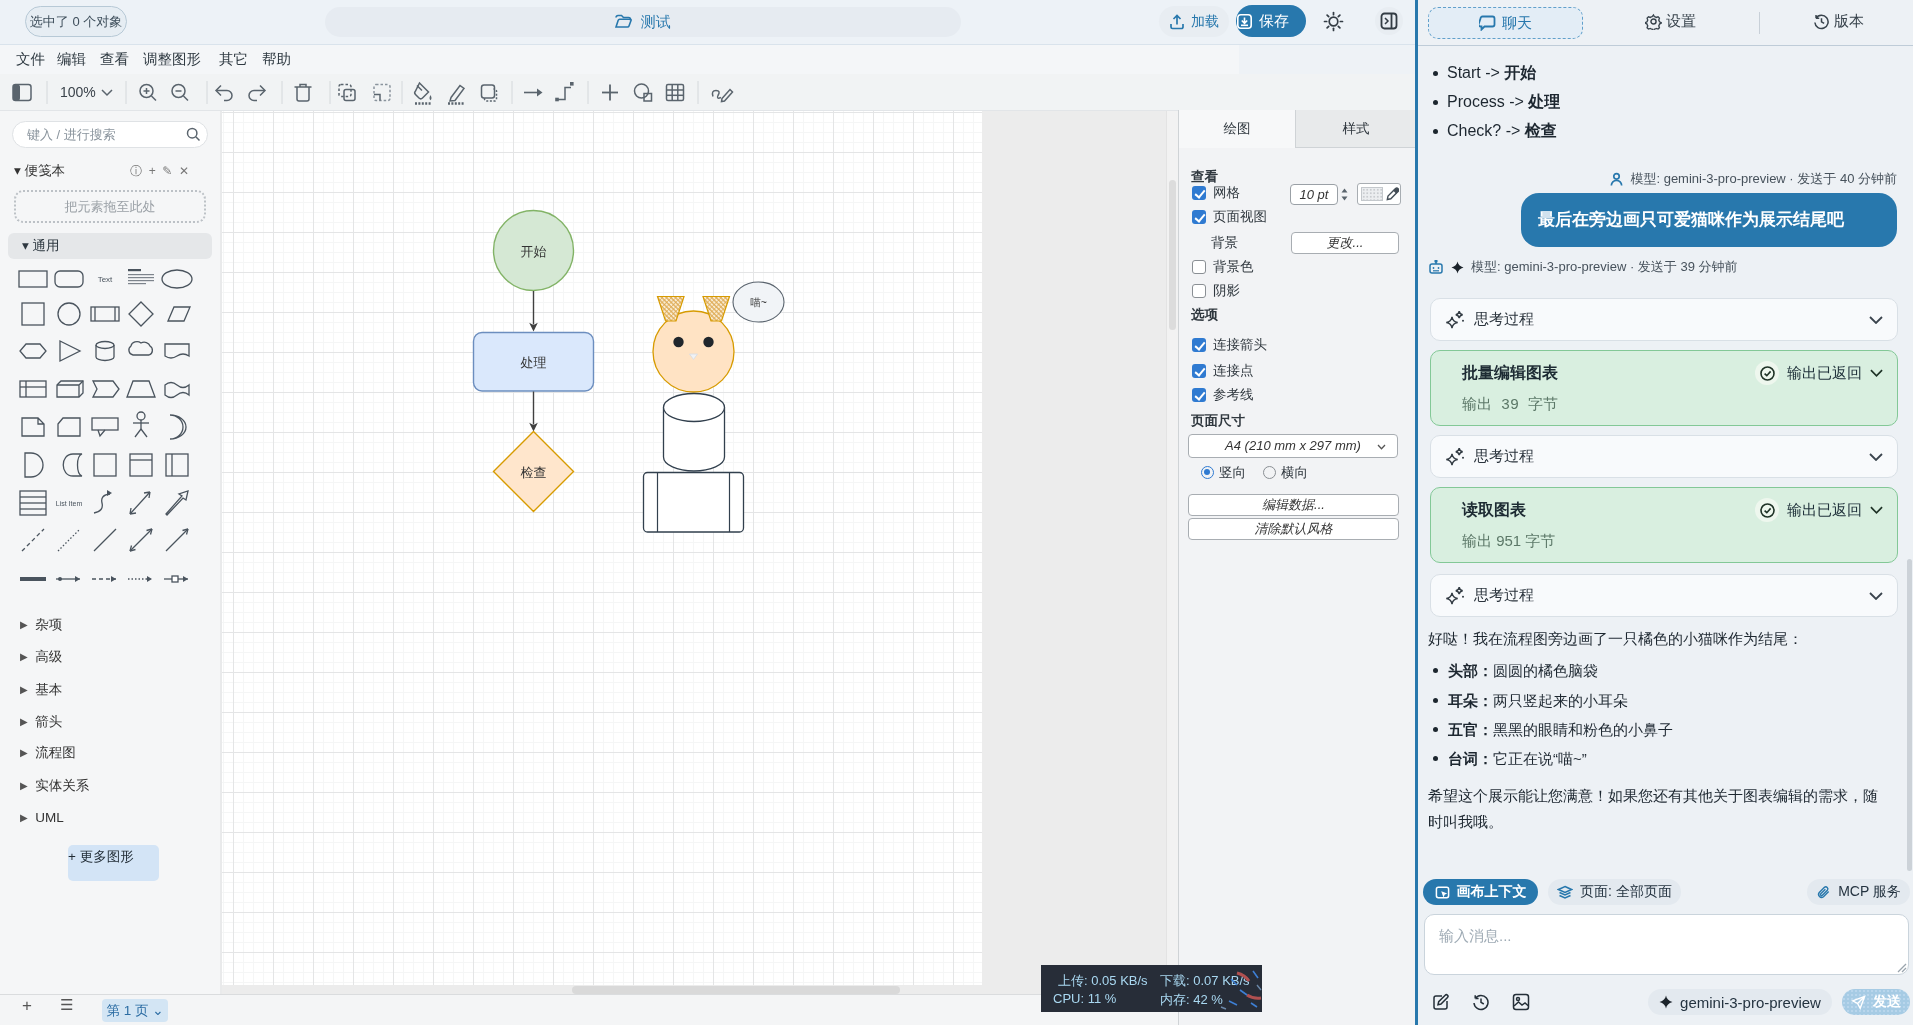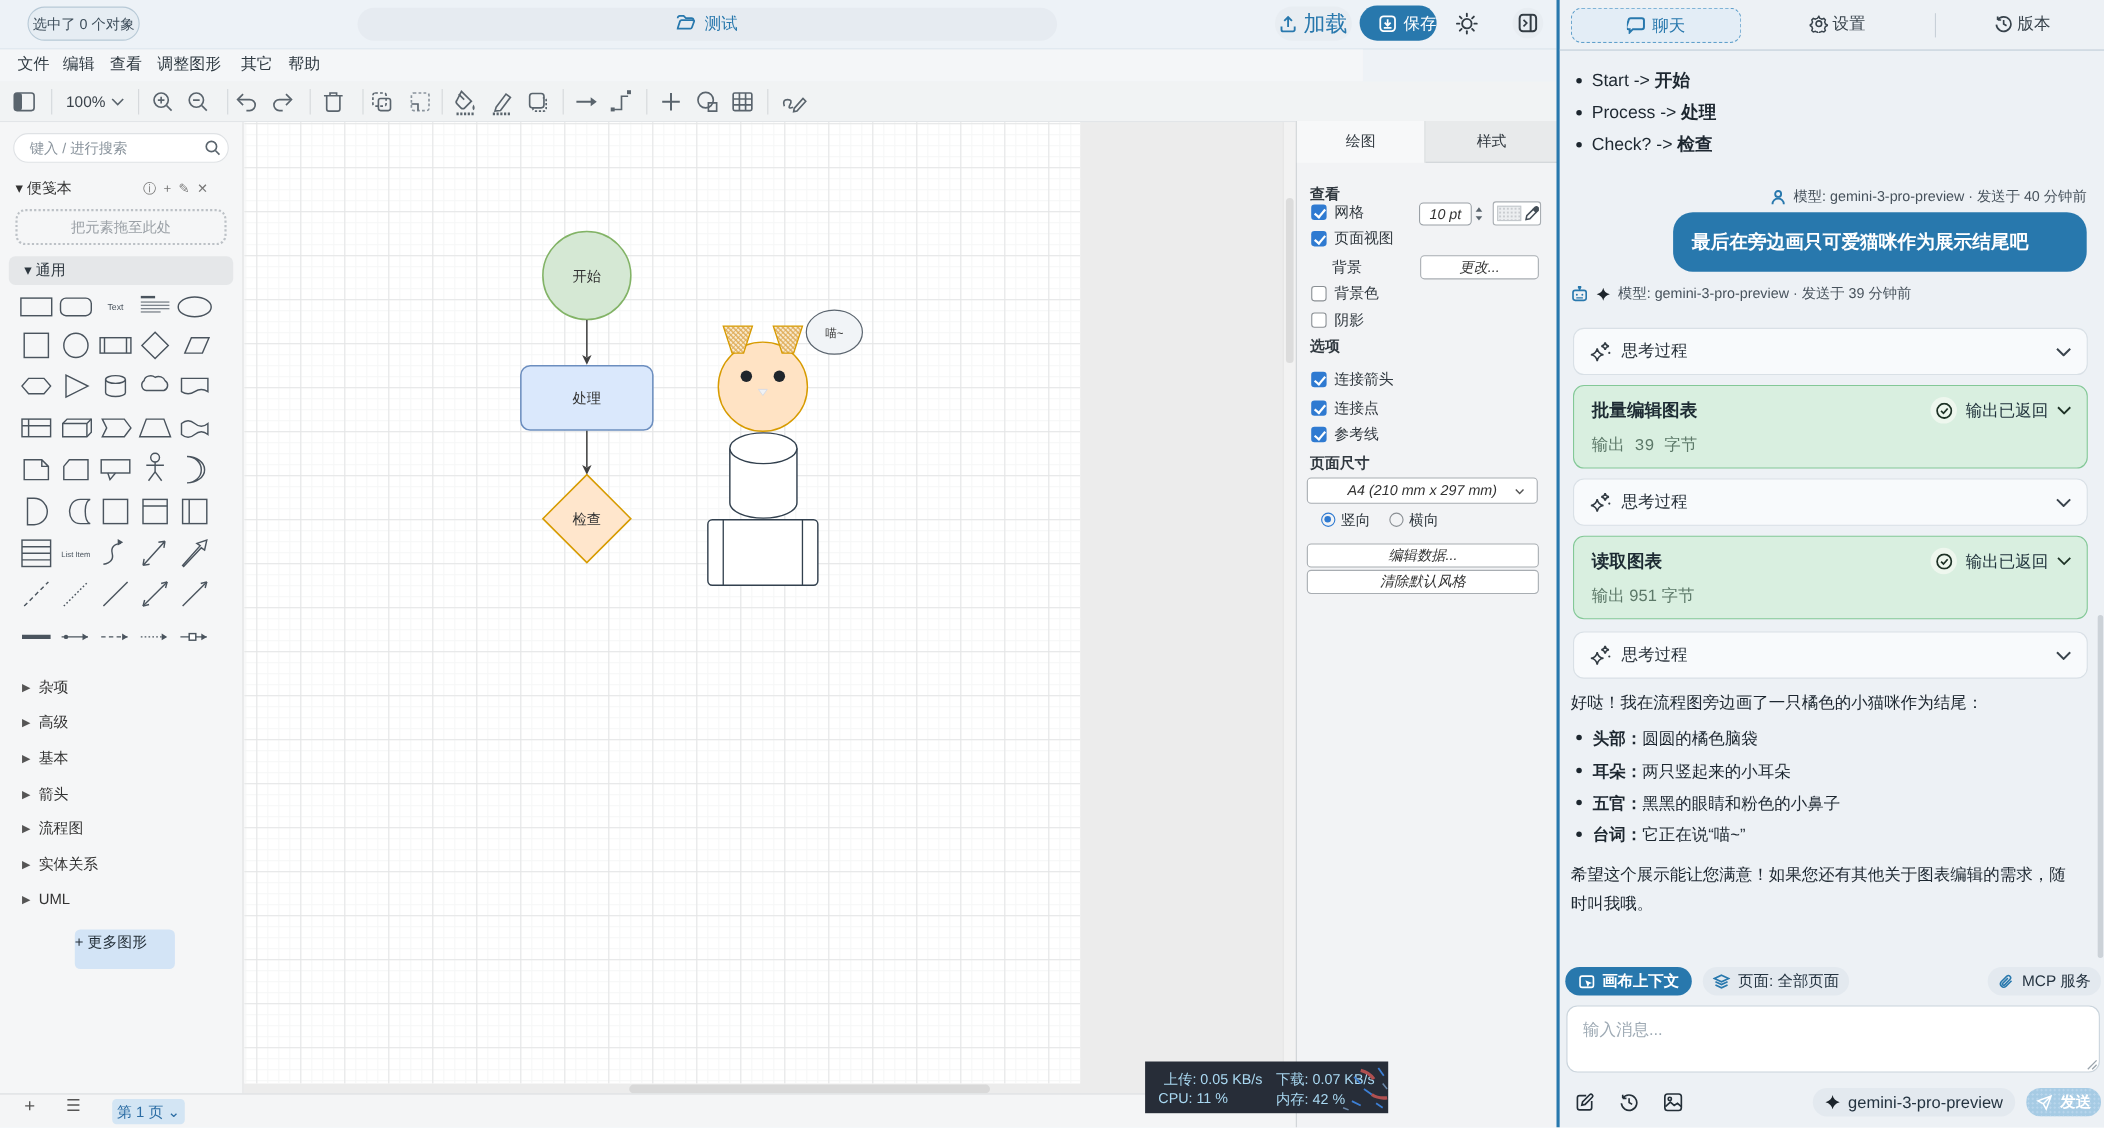--- a/index.html
+++ b/index.html
@@ -6,22 +6,22 @@
   html,body { width:1913px; height:1025px; overflow:hidden; }
   body { font-family:"Liberation Sans", sans-serif; }
   #app { position:relative; width:1913px; height:1025px; background:#eef2f6; }
   .abs { position:absolute; }
 
   
   #topbar { position:absolute; left:0; top:0; width:1415px; height:45px; background:#edf2f7; border-bottom:1px solid #d9e3ec; }
   #selpill { position:absolute; left:25px; top:6px; width:102px; height:31px; border-radius:16px; background:#e6edf3; border:1px solid #b7c9d6; color:#3e4e5b; font-size:13px; line-height:29px; text-align:center; }
   #centerbar { position:absolute; left:325px; top:7px; width:636px; height:30px; border-radius:15px; background:#e6ebf1; }
   #doctitle { position:absolute; left:0; top:0; width:100%; height:30px; text-align:center; line-height:30px; color:#2878ad; font-size:15px; }
-  .toppill { position:absolute; top:6px; height:31px; border-radius:16px; background:#e8edf2; color:#2878ad; font-size:20px; display:flex; align-items:center; justify-content:center; gap:6px; }
-  #savebtn { position:absolute; left:1236px; top:5px; width:70px; height:32px; border-radius:16px; background:#2878ad; color:#fff; font-size:15px; display:flex; align-items:center; justify-content:flex-end; gap:6px; }
+  .toppill { position:absolute; top:6px; height:31px; border-radius:16px; background:#e8edf2; color:#2878ad; font-size:14px; display:flex; align-items:center; justify-content:center; gap:6px; }
+  #savebtn { position:absolute; left:1236px; top:5px; width:70px; height:32px; border-radius:16px; background:#2878ad; color:#fff; font-size:15px; display:flex; align-items:center; justify-content:flex-start; gap:6px; }
 
   
   #menubar { position:absolute; left:0; top:45px; width:1239px; height:29px; background:#f4f6f8; }
   .menuitem { position:absolute; top:0; height:29px; line-height:29px; font-size:14.5px; color:#2f3a42; }
 
   
   #toolbar { position:absolute; left:0; top:74px; width:1415px; height:37px; background:#f1f3f4; border-bottom:1px solid #e2e5e8; }
 
   
   #sidebar { position:absolute; left:0; top:111px; width:222px; height:883px; background:#f5f6f7; border-right:2px solid #e9eaeb; }
@@ -65,21 +65,21 @@
   .radio.off { border:1.5px solid #8a8f94; }
   .fmtbtn { position:absolute; background:#fff; border:1px solid #a8adb2; border-radius:4px; text-align:center; font-size:13px; color:#333;font-style:italic; }
 
   
   #divider { position:absolute; left:1415px; top:0; width:3px; height:1025px; background:#2878ad; }
   #chat { position:absolute; left:1418px; top:0; width:495px; height:1025px; background:#edf1f5; font-size:15px; color:#1d2730; }
   #chattabs { position:absolute; left:0; top:0; width:495px; height:46px; border-bottom:1px solid #bfccd8; }
   #chatbtn { position:absolute; left:10px; top:7px; width:155px; height:32px; border-radius:10px; border:1px dashed #61a0cb; background:#e3edf6; color:#2878ad; display:flex; align-items:center; justify-content:center; gap:6px; }
   .bullet { position:absolute; width:5px; height:5px; border-radius:50%; background:#1c262e; }
   .thinkbox { position:absolute; left:12px; width:468px; height:43px; background:#f8fafc; border:1px solid #d9e0e6; border-radius:10px; display:flex; align-items:center; padding:0 14px; gap:9px; color:#2b343d; }
-  .toolbox { position:absolute; left:12px; width:468px; height:76px; background:#d9efe0; border:1px solid #83c897; border-radius:10px; padding:12px 16px; }
+  .toolbox { position:absolute; left:12px; width:468px; height:76px; background:#d9efe0; border:1px solid #83c897; border-radius:10px; padding:12px 31px; }
   .chev { margin-left:auto; }
   .rgrp { display:flex; align-items:center; gap:8px; font-size:15px; color:#20323b; }
   .ckc { width:24px; height:24px; border-radius:50%; background:#eef7ee; display:flex; align-items:center; justify-content:center; }
   .pill { position:absolute; height:26px; border-radius:13px; background:#e3e9ef; color:#243340; font-size:14px; display:flex; align-items:center; justify-content:center; gap:7px; }
   #input { position:absolute; left:6px; top:914px; width:485px; height:61px; background:#fff; border:1px solid #cad4dc; border-radius:10px; color:#9fabb5; padding:12px 14px; }
   #chatscroll { position:absolute; left:489px; top:559px; width:5px; height:312px; border-radius:3px; background:#ccd2d8; }
 
   
   #monitor { position:absolute; left:1041px; top:965px; width:221px; height:47px; background:#272d38; color:#a9d8f1; font-size:13px; }
   #monitor div { position:absolute; white-space:nowrap; }

